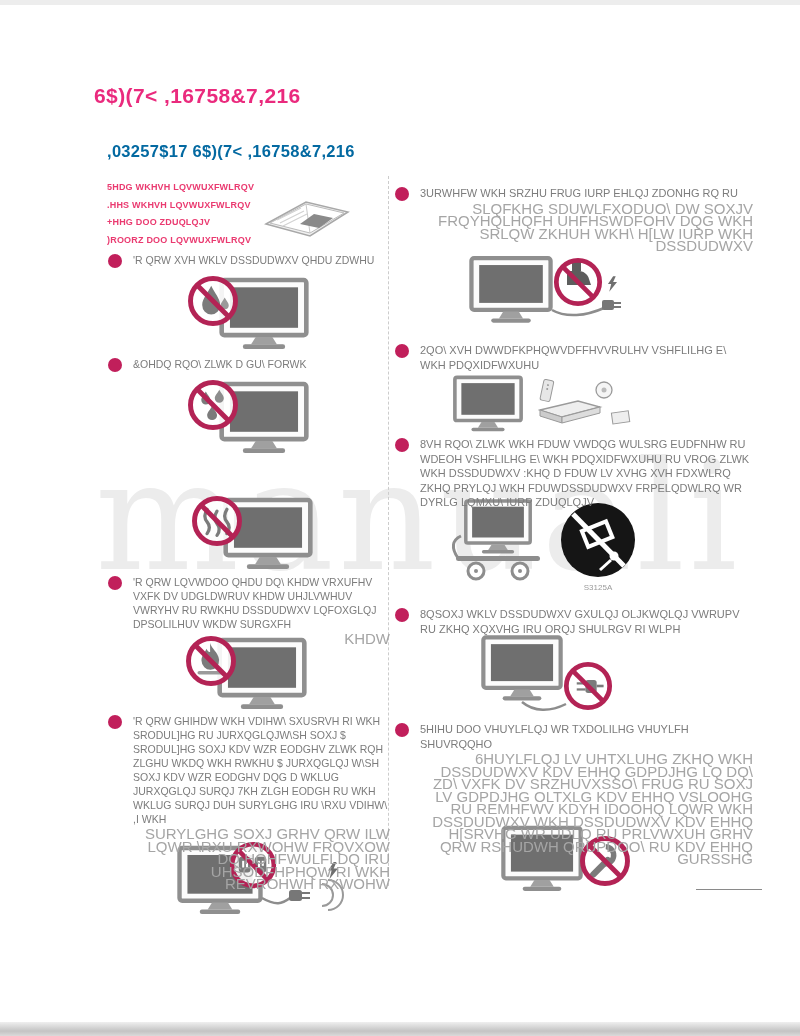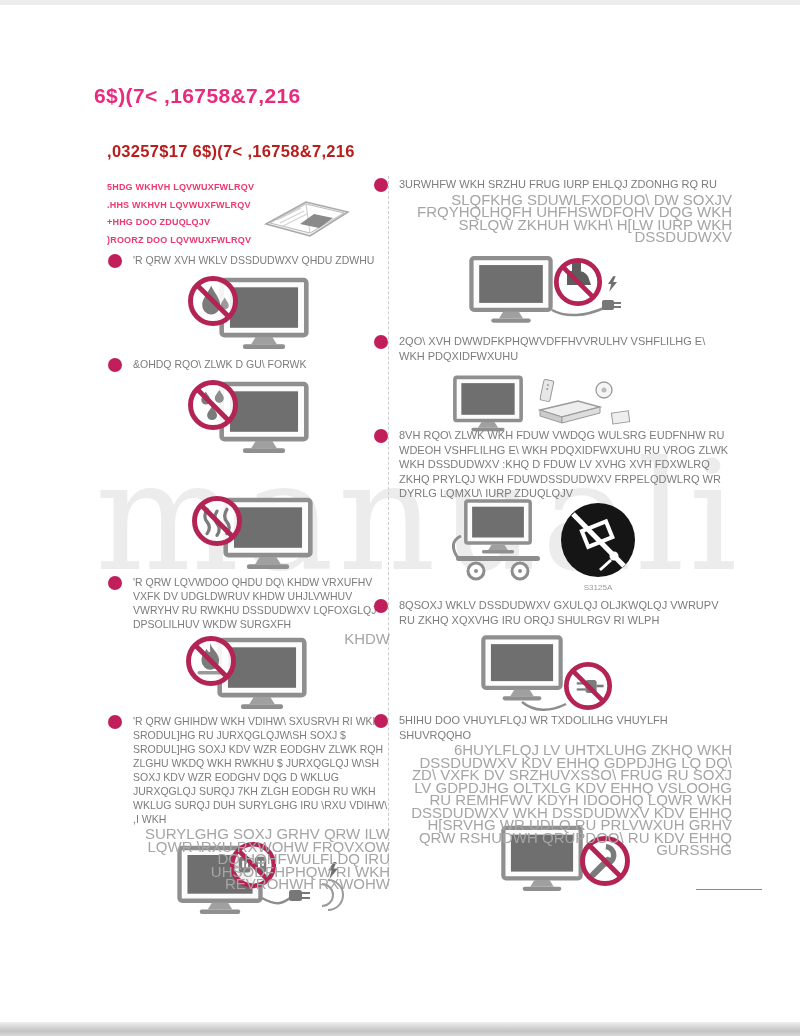--- a/index.html
+++ b/index.html
@@ -7,36 +7,36 @@
     position:relative; width:800px; height:1036px; background:#ffffff;
     font-family:"Liberation Sans", sans-serif; overflow:hidden; margin:0 auto;
   }
   .edge-top { position:absolute; left:0; top:0; width:800px; height:5px; background:#ededed; }
   .edge-bottom { position:absolute; left:0; top:1022px; width:800px; height:14px;
     background:linear-gradient(to bottom,#efefef 0%,#c3c3c3 65%,#dadada 100%); }
 
   .title1 { position:absolute; left:94px; top:84px; font-size:21px; font-weight:bold;
     color:#ea2a7d; letter-spacing:0.4px; }
   .title2 { position:absolute; left:107px; top:142px; font-size:16.5px; font-weight:bold;
-    color:#b91c1c; letter-spacing:0.3px; }
+    color:#0369a1; letter-spacing:0.3px; }
 
   .intro { position:absolute; left:107px; top:179px; width:160px; }
   .intro-line { font-size:9px; font-weight:bold; color:#ea3a70; line-height:17.5px;
     letter-spacing:0.2px; white-space:nowrap; }
 
   .divider { position:absolute; left:388px; top:176px; height:710px;
     border-left:1px dashed #cccccc; }
 
   .watermark { position:absolute; left:95px; top:428px; z-index:0;
     font-family:"DejaVu Serif", serif; font-size:152px; font-weight:normal;
     color:#ececec; letter-spacing:4px; user-select:none; }
 
   .item { position:absolute; z-index:2; }
   .item.left  { left:108px; width:282px; }
-  .item.right { left:374px; width:358px; }
+  .item.right { left:395px; width:358px;margin-top:9px; }
   .bullet { position:absolute; left:0; top:1px; width:14px; height:14px;
     border-radius:50%; background:#c11f5b; }
   .item-text { margin-left:25px; color:#7c7c7c; }
   .item.left  .item-text { font-size:10.5px; line-height:14px; }
   .item.right .item-text { font-size:11px;   line-height:14.5px; }
   .t2 { display:block; font-size:15px; line-height:12.5px; color:#a5a5a5; margin-top:2px;text-align:right; }
 
   .illus { position:absolute; z-index:1; }
   .footer-line { position:absolute; left:696px; top:889px; width:66px;
     border-top:1.5px solid #8a8a8a; z-index:2; }

